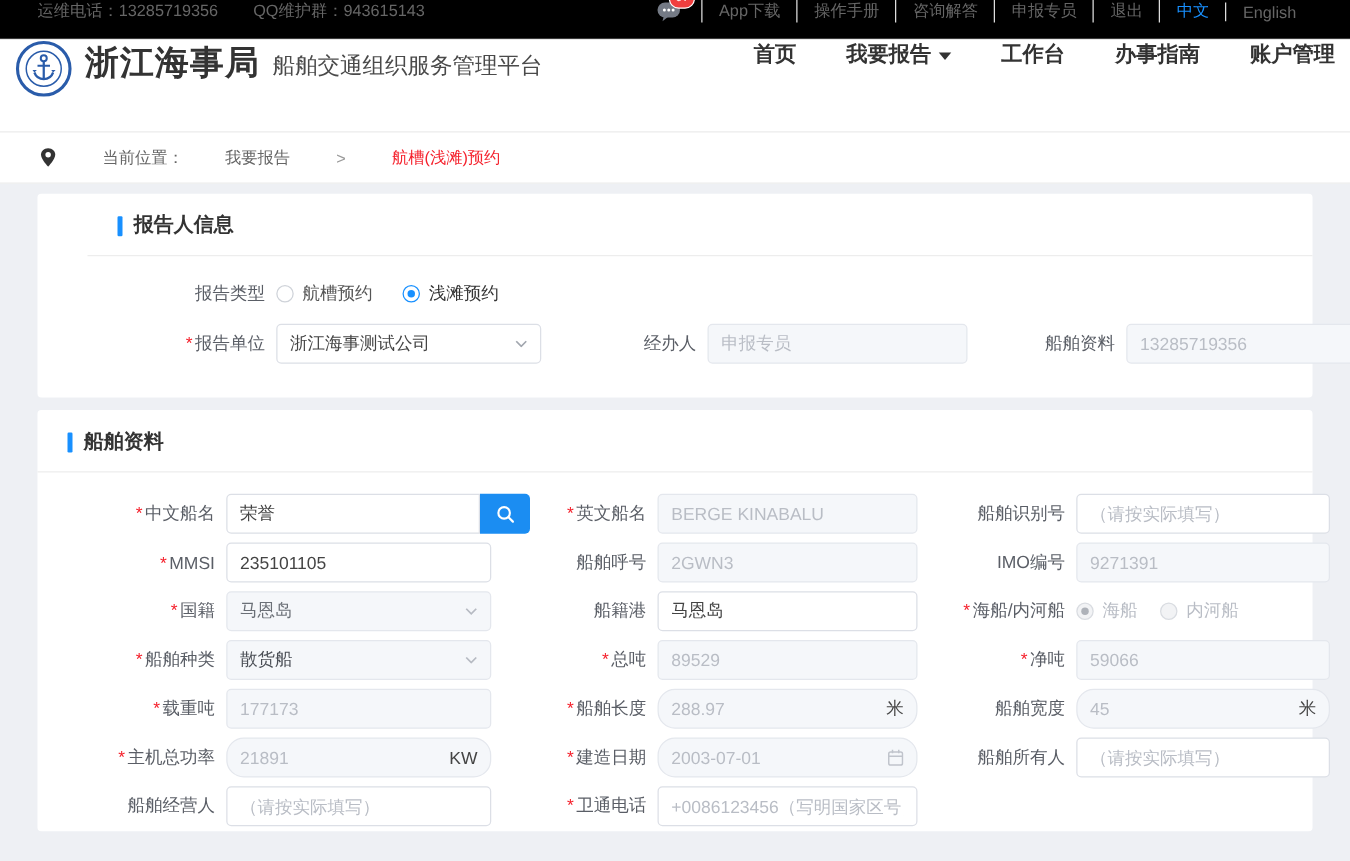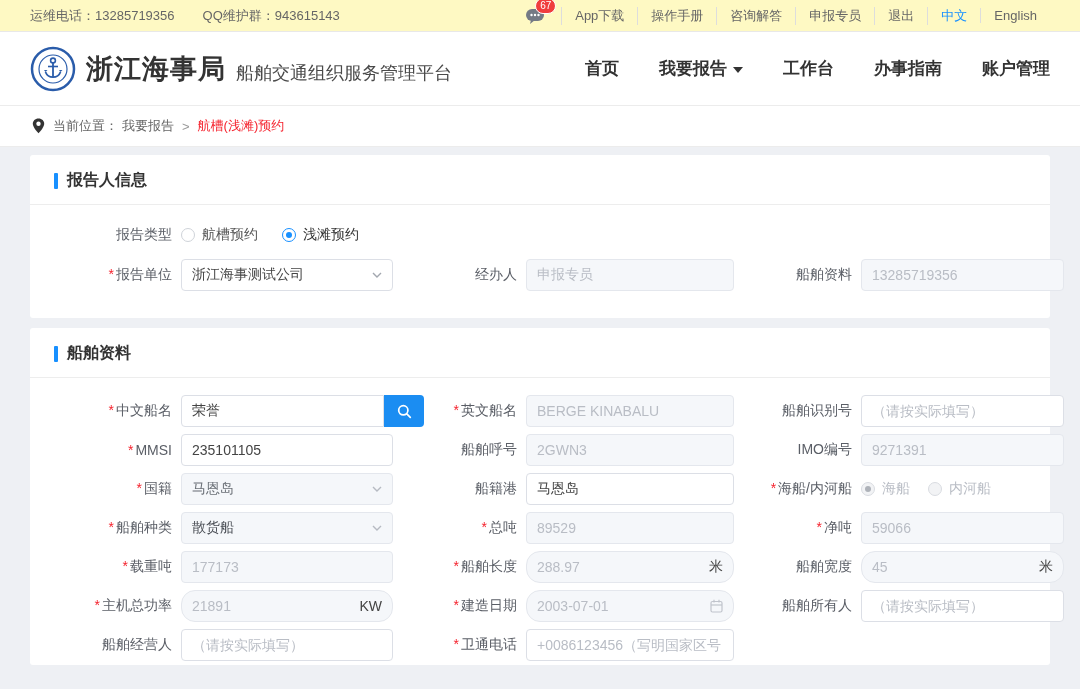--- a/index.html
+++ b/index.html
@@ -1,52 +1,52 @@
 <!DOCTYPE html>
 <html><head>
 <meta charset="utf-8">
 <style>
   * { margin:0; padding:0; box-sizing:border-box; }
   html,body { width:1080px; height:689px; overflow:hidden; background:#eef0f4;
               font-family:"Liberation Sans","DejaVu Sans",sans-serif; }
 
   
-  .topbar { height:32px; background:#fef9c3; border-bottom:1px solid #e8e8e8;
-            display:flex; align-items:center; padding:0 30px; font-size:13px; color:#666; }
+  .topbar { height:32px; background:#000000; border-bottom:1px solid #e8e8e8;
+            display:flex; align-items:flex-start; padding:0 30px; font-size:13px; color:#666; }
   .topbar-left { display:flex; gap:28px; }
   .topbar-right { margin-left:auto; display:flex; align-items:center; }
   .msg-wrap { position:relative; margin-right:14px; cursor:pointer; }
   .badge { position:absolute; top:-9px; left:10px; background:#f03e3e; color:#fff;
            font-size:10px; line-height:14px; padding:0 4px; border-radius:8px; min-width:14px;
            text-align:center; border:1px solid #fff; }
   .toplink { color:#666; padding:0 13px; cursor:pointer; position:relative; }
   .toplink.first { border-left:1px solid #ddd; }
   .toplink + .toplink { border-left:1px solid #ddd; }
   .toplink.cn { color:#1890ff; }
 
   
-  .header { height:73px; background:#fff; display:flex; align-items:center; padding:0 30px; }
+  .header { height:73px; background:#fff; display:flex; align-items:flex-start; padding:0 12px; }
   .logo { width:46px; height:46px; margin-right:10px; }
   .org-name { font-size:27px; font-weight:bold; color:#333; letter-spacing:1px; }
   .platform-name { font-size:18px; color:#4a4a4a; margin-left:10px; padding-top:8px; }
   .nav { margin-left:auto; display:flex; align-items:center; gap:40px; }
   .nav-item { font-size:17px; font-weight:bold; color:#333; cursor:pointer; display:flex; align-items:center; }
   .caret { width:0; height:0; border-left:5px solid transparent; border-right:5px solid transparent;
            border-top:6px solid #333; margin-left:6px; margin-top:2px; }
 
   
   .crumbbar { height:42px; background:#fff; border-top:1px solid #ececec; border-bottom:1px solid #ececec;
-              display:flex; align-items:center; padding:0 32px; font-size:13px; color:#666; }
+              display:flex; align-items:center; padding:0 32px; font-size:13px; color:#666;gap:29px; }
   .crumbbar .pin { margin-right:8px; display:flex; }
   .crumb-sep { margin:0 8px; color:#999; }
   .crumb-current { color:#f5222d; }
 
   
   .card { background:#fff; margin:0 30px; border-radius:3px; }
-  .card1 { margin-top:8px; }
+  .card1 { margin-top:8px;padding-left:40px; }
   .card2 { margin-top:10px; }
   .sec-head { display:flex; align-items:center; padding:15px 24px 13px; }
   .sec-bar { width:4px; height:16px; background:#1890ff; margin-right:9px; border-radius:1px; }
   .sec-title { font-size:16px; font-weight:bold; color:#333; }
   .sec-divider { height:1px; background:#ededed; }
   .sec-body { padding:20px 24px 24px; }
 
   
   .form-row { display:grid; grid-template-columns:345px 335px 330px; margin-bottom:7px; }
   .form-row:last-child { margin-bottom:0; }

